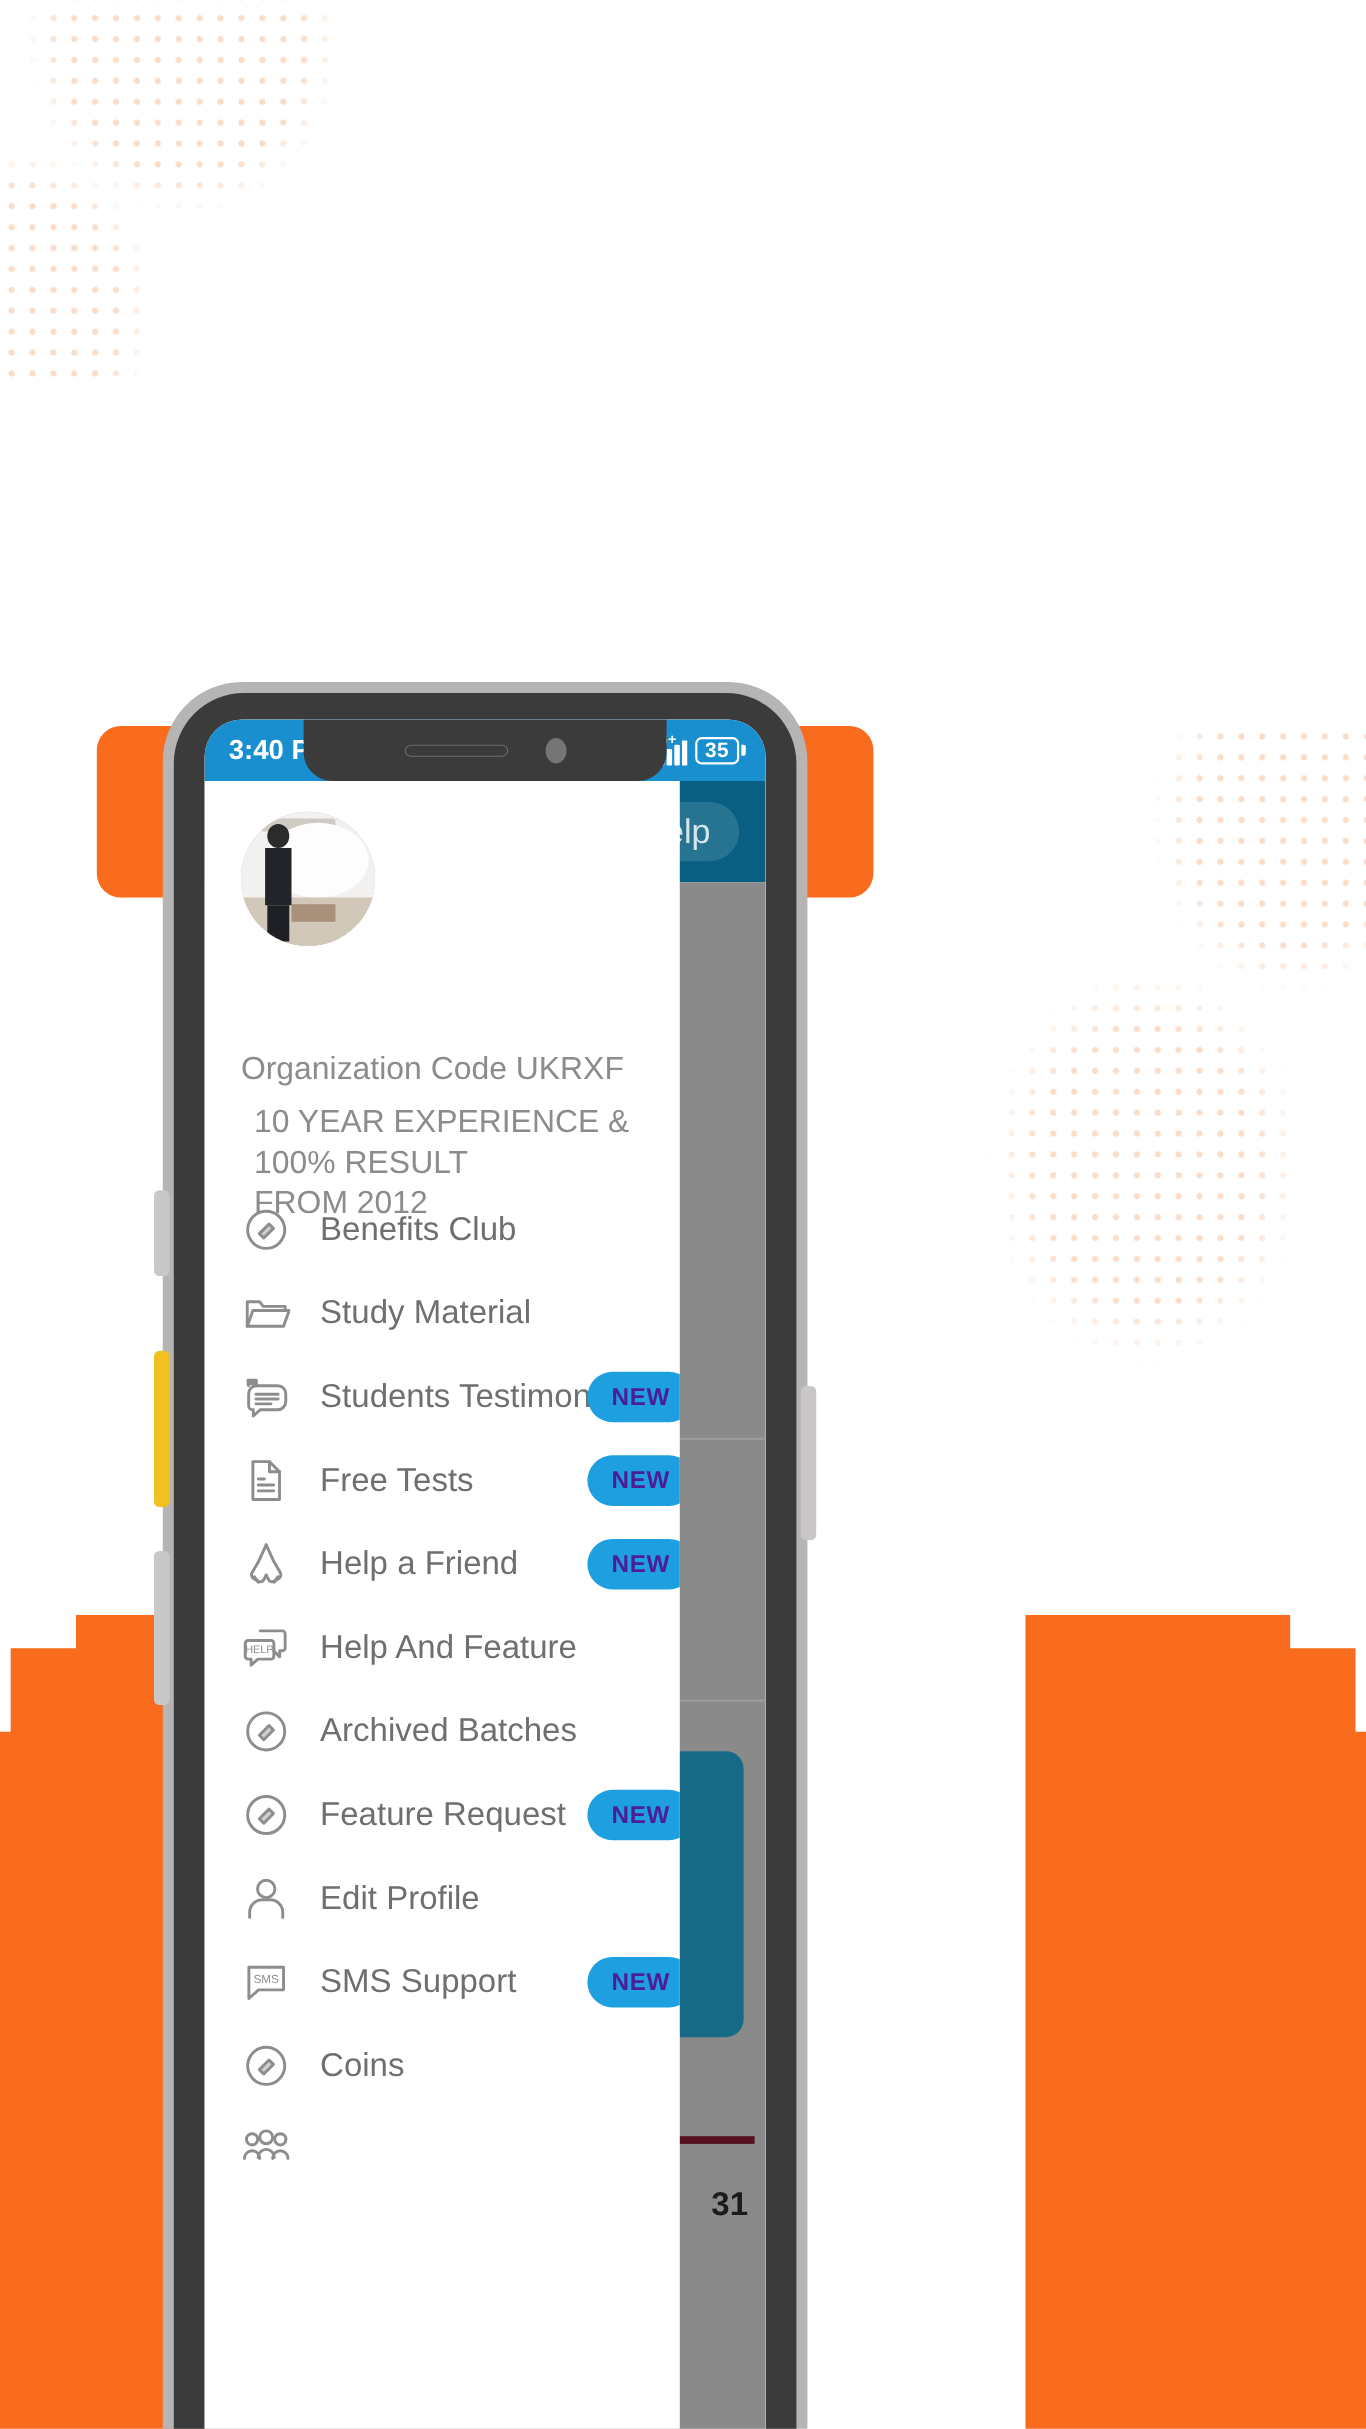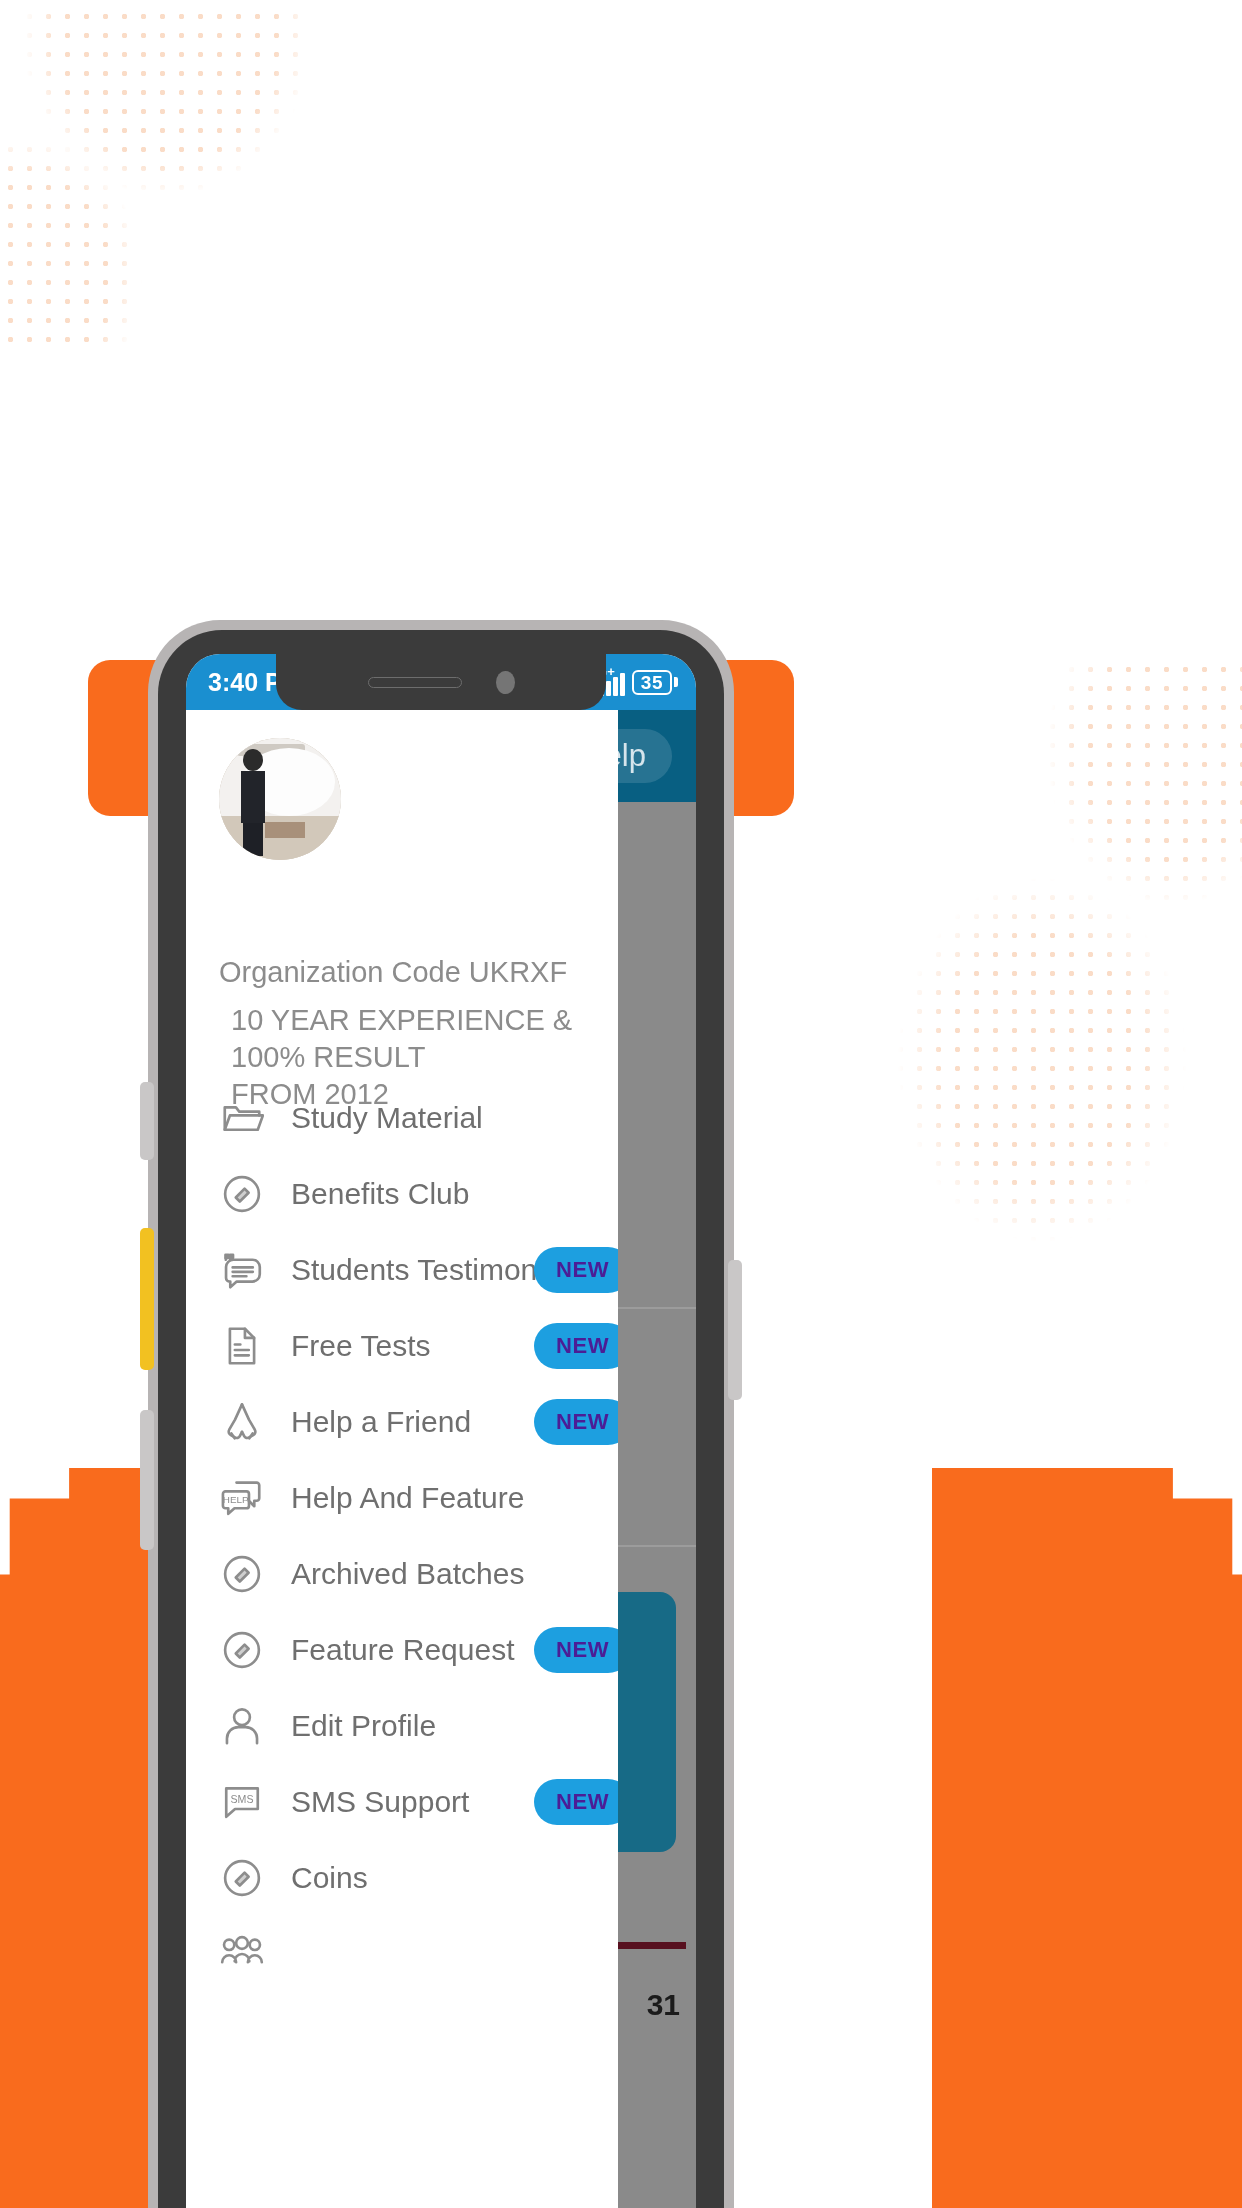--- a/index.html
+++ b/index.html
@@ -343,35 +343,35 @@
         </svg>
       </div>
       <div id="profile-org">Organization Code UKRXF</div>
       <div id="profile-tag">10 YEAR EXPERIENCE &amp; 100% RESULT
 FROM 2012</div>
 
       <div id="menu">
           <div class="menu-item">
             <span class="mi-icon">
               <svg width="44" height="44" viewBox="0 0 24 24" stroke="#8d8d8d" stroke-width="1.45" fill="none" stroke-linecap="round" stroke-linejoin="round">
-                <path d="M2.6 18.4V6.2h6.1l1.8 2.3h10.9v2.1"></path>
-                <path d="M2.6 18.4 5.4 10.6h18L20.6 18.4z"></path>
-              </svg>
-            </span>
-            <span class="mi-label">Study Material</span>
-          </div>
-          <div class="menu-item">
-            <span class="mi-icon">
-              <svg width="44" height="44" viewBox="0 0 24 24" stroke="#8d8d8d" stroke-width="1.45" fill="none" stroke-linecap="round" stroke-linejoin="round">
                 <circle cx="12" cy="12" r="9.2"></circle>
                 <path d="M8.6 13.9 13.4 9.1l2.2 2.2-4.8 4.8z" fill="#cfcfcf" stroke="none"></path>
                 <path d="M8.6 13.9 13.4 9.1l2.2 2.2-4.8 4.8z"></path>
               </svg>
             </span>
             <span class="mi-label">Benefits Club</span>
+          </div>
+          <div class="menu-item">
+            <span class="mi-icon">
+              <svg width="44" height="44" viewBox="0 0 24 24" stroke="#8d8d8d" stroke-width="1.45" fill="none" stroke-linecap="round" stroke-linejoin="round">
+                <path d="M2.6 18.4V6.2h6.1l1.8 2.3h10.9v2.1"></path>
+                <path d="M2.6 18.4 5.4 10.6h18L20.6 18.4z"></path>
+              </svg>
+            </span>
+            <span class="mi-label">Study Material</span>
           </div>
           <div class="menu-item">
             <span class="mi-icon">
               <svg width="44" height="44" viewBox="0 0 24 24" stroke="#8d8d8d" stroke-width="1.45" fill="none" stroke-linecap="round" stroke-linejoin="round">
                 <path d="M4.4 4.2c-.9.6-1.3 1.3-1.2 2.2M6.8 4.2c-.9.6-1.3 1.3-1.2 2.2"></path>
                 <path d="M3 3.7h1.6v1.7H3zM5.5 3.7h1.6v1.7H5.5z"></path>
                 <path d="M3.3 10.4a4 4 0 0 1 4-4h10.4a4 4 0 0 1 4 4v3.9a4 4 0 0 1-4 4H9.1L5.6 21.4v-3.1h-.3a2 2 0 0 1-2-2z"></path>
                 <path d="M6.9 10.6h11M6.9 13h11M6.9 15.4h7.5"></path>
               </svg>
             </span>

